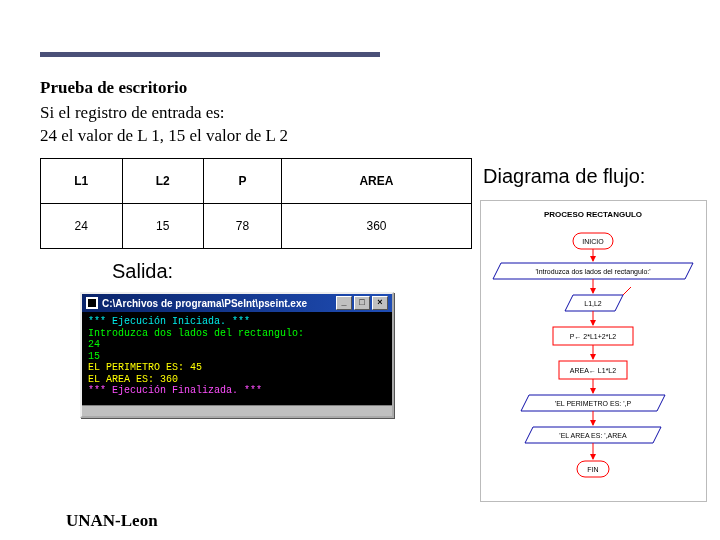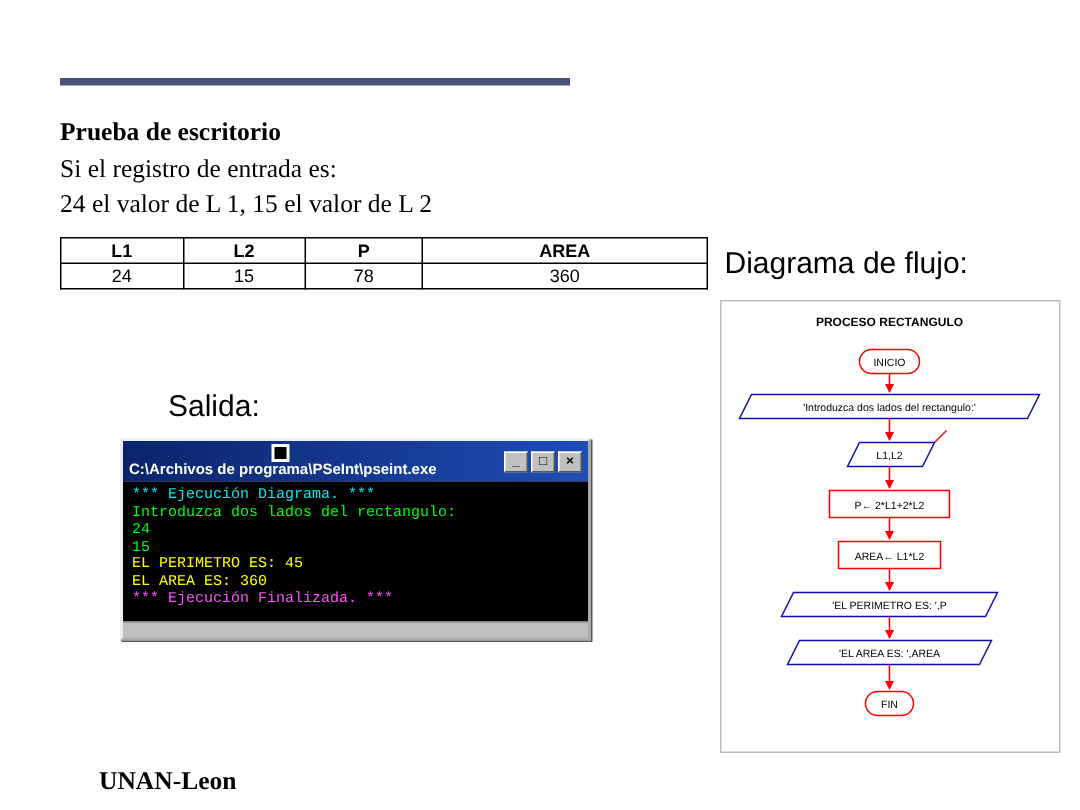--- a/index.html
+++ b/index.html
@@ -40,21 +40,21 @@
     top: 158px;
     left: 40px;
     border-collapse: collapse;
     font-family: Arial, sans-serif;
     font-size: 12px;
     width: 432px;
   }
   .tbl th, .tbl td {
     border: 1px solid #000;
     text-align: center;
-    padding: 1px 0;
+    padding: 15px 0;
     background: #fff;
   }
   .tbl th { font-weight: bold; }
   .salida-label {
     position: absolute;
     top: 260px;
     left: 72px;
     font-family: Tahoma, Verdana, sans-serif;
     font-size: 20px;
     margin-left: 40px;
@@ -180,32 +180,32 @@
     <td>78</td>
     <td>360</td>
   </tr>
 </tbody>
   </table>
 
 <div class="salida-label">Salida:</div>
 
 <div class="console-win">
   <div class="title-bar">
-    <span style="display:flex;align-items:center;overflow:hidden;flex-direction:column;">
+    <span style="display:flex;align-items:center;overflow:hidden;">
       <span class="icn"></span>
       <span class="ttxt">C:\Archivos de programa\PSeInt\pseint.exe</span>
     </span>
     <span class="win-btns">
       <span class="win-btn">_</span>
       <span class="win-btn">□</span>
       <span class="win-btn">×</span>
     </span>
   </div>
   <div class="console-body">
-    <div class="c-cyan">*** Ejecución Diagrama. ***</div>
+    <div class="c-cyan">*** Ejecución Iniciada. ***</div>
     <div class="c-green">Introduzca dos lados del rectangulo:</div>
     <div class="c-green"> 24</div>
     <div class="c-green"> 15</div>
     <div class="c-yellow">EL PERIMETRO ES: 45</div>
     <div class="c-yellow">EL AREA ES: 360</div>
     <div class="c-magenta">*** Ejecución Finalizada. ***</div>
   </div>
   <div class="console-status"></div>
 </div>
 

